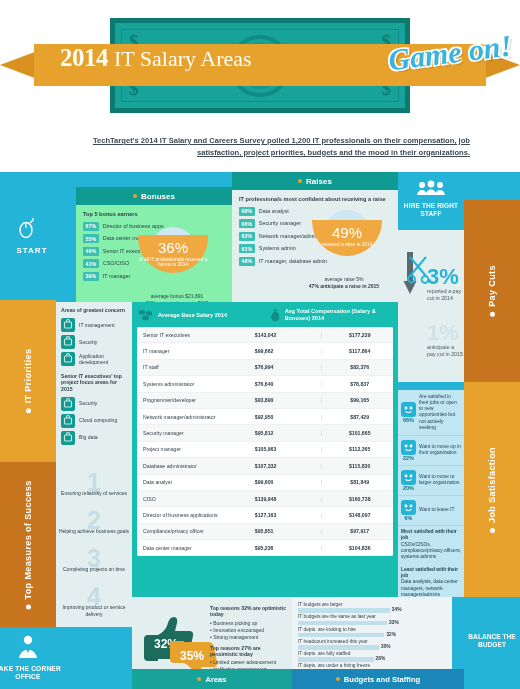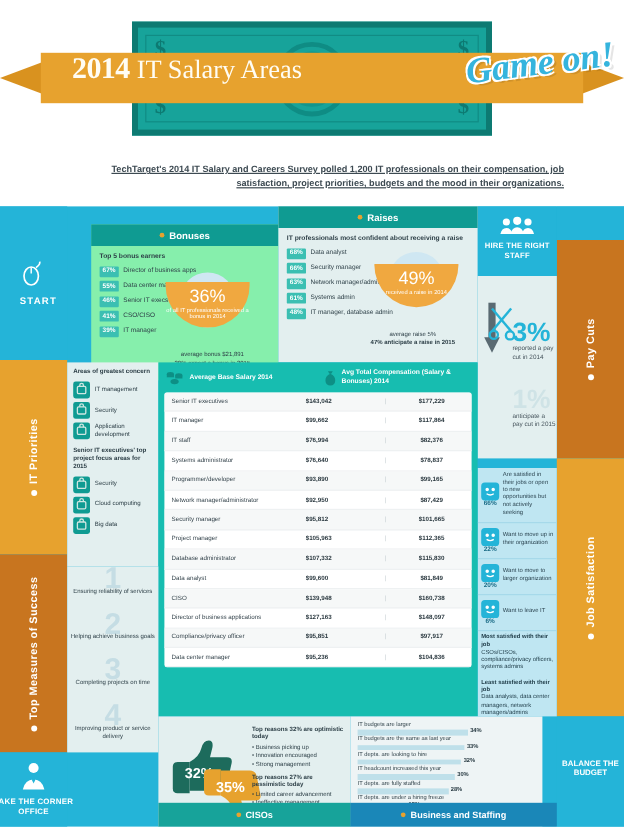--- a/index.html
+++ b/index.html
@@ -690,26 +690,26 @@
               <span class="bg-val">9%</span>
             </div>
           </div>
         </div>
     </div>
 
     <div class="foot">
       <div class="foot-mood">
         <div class="foot-lbl">
           <span class="foot-dot"></span>
-          <span>CISOs</span>
+          <span>Areas</span>
         </div>
         <div class="arrow-r" style="border-left:7px solid #17a39a;"></div>
       </div>
       <div class="foot-bud">
         <div class="foot-lbl">
           <span class="foot-dot"></span>
-          <span>Business and Staffing</span>
+          <span>Budgets and Staffing</span>
         </div>
       </div>
     </div>
 
   </div>
 </div>
 
 </body></html>

